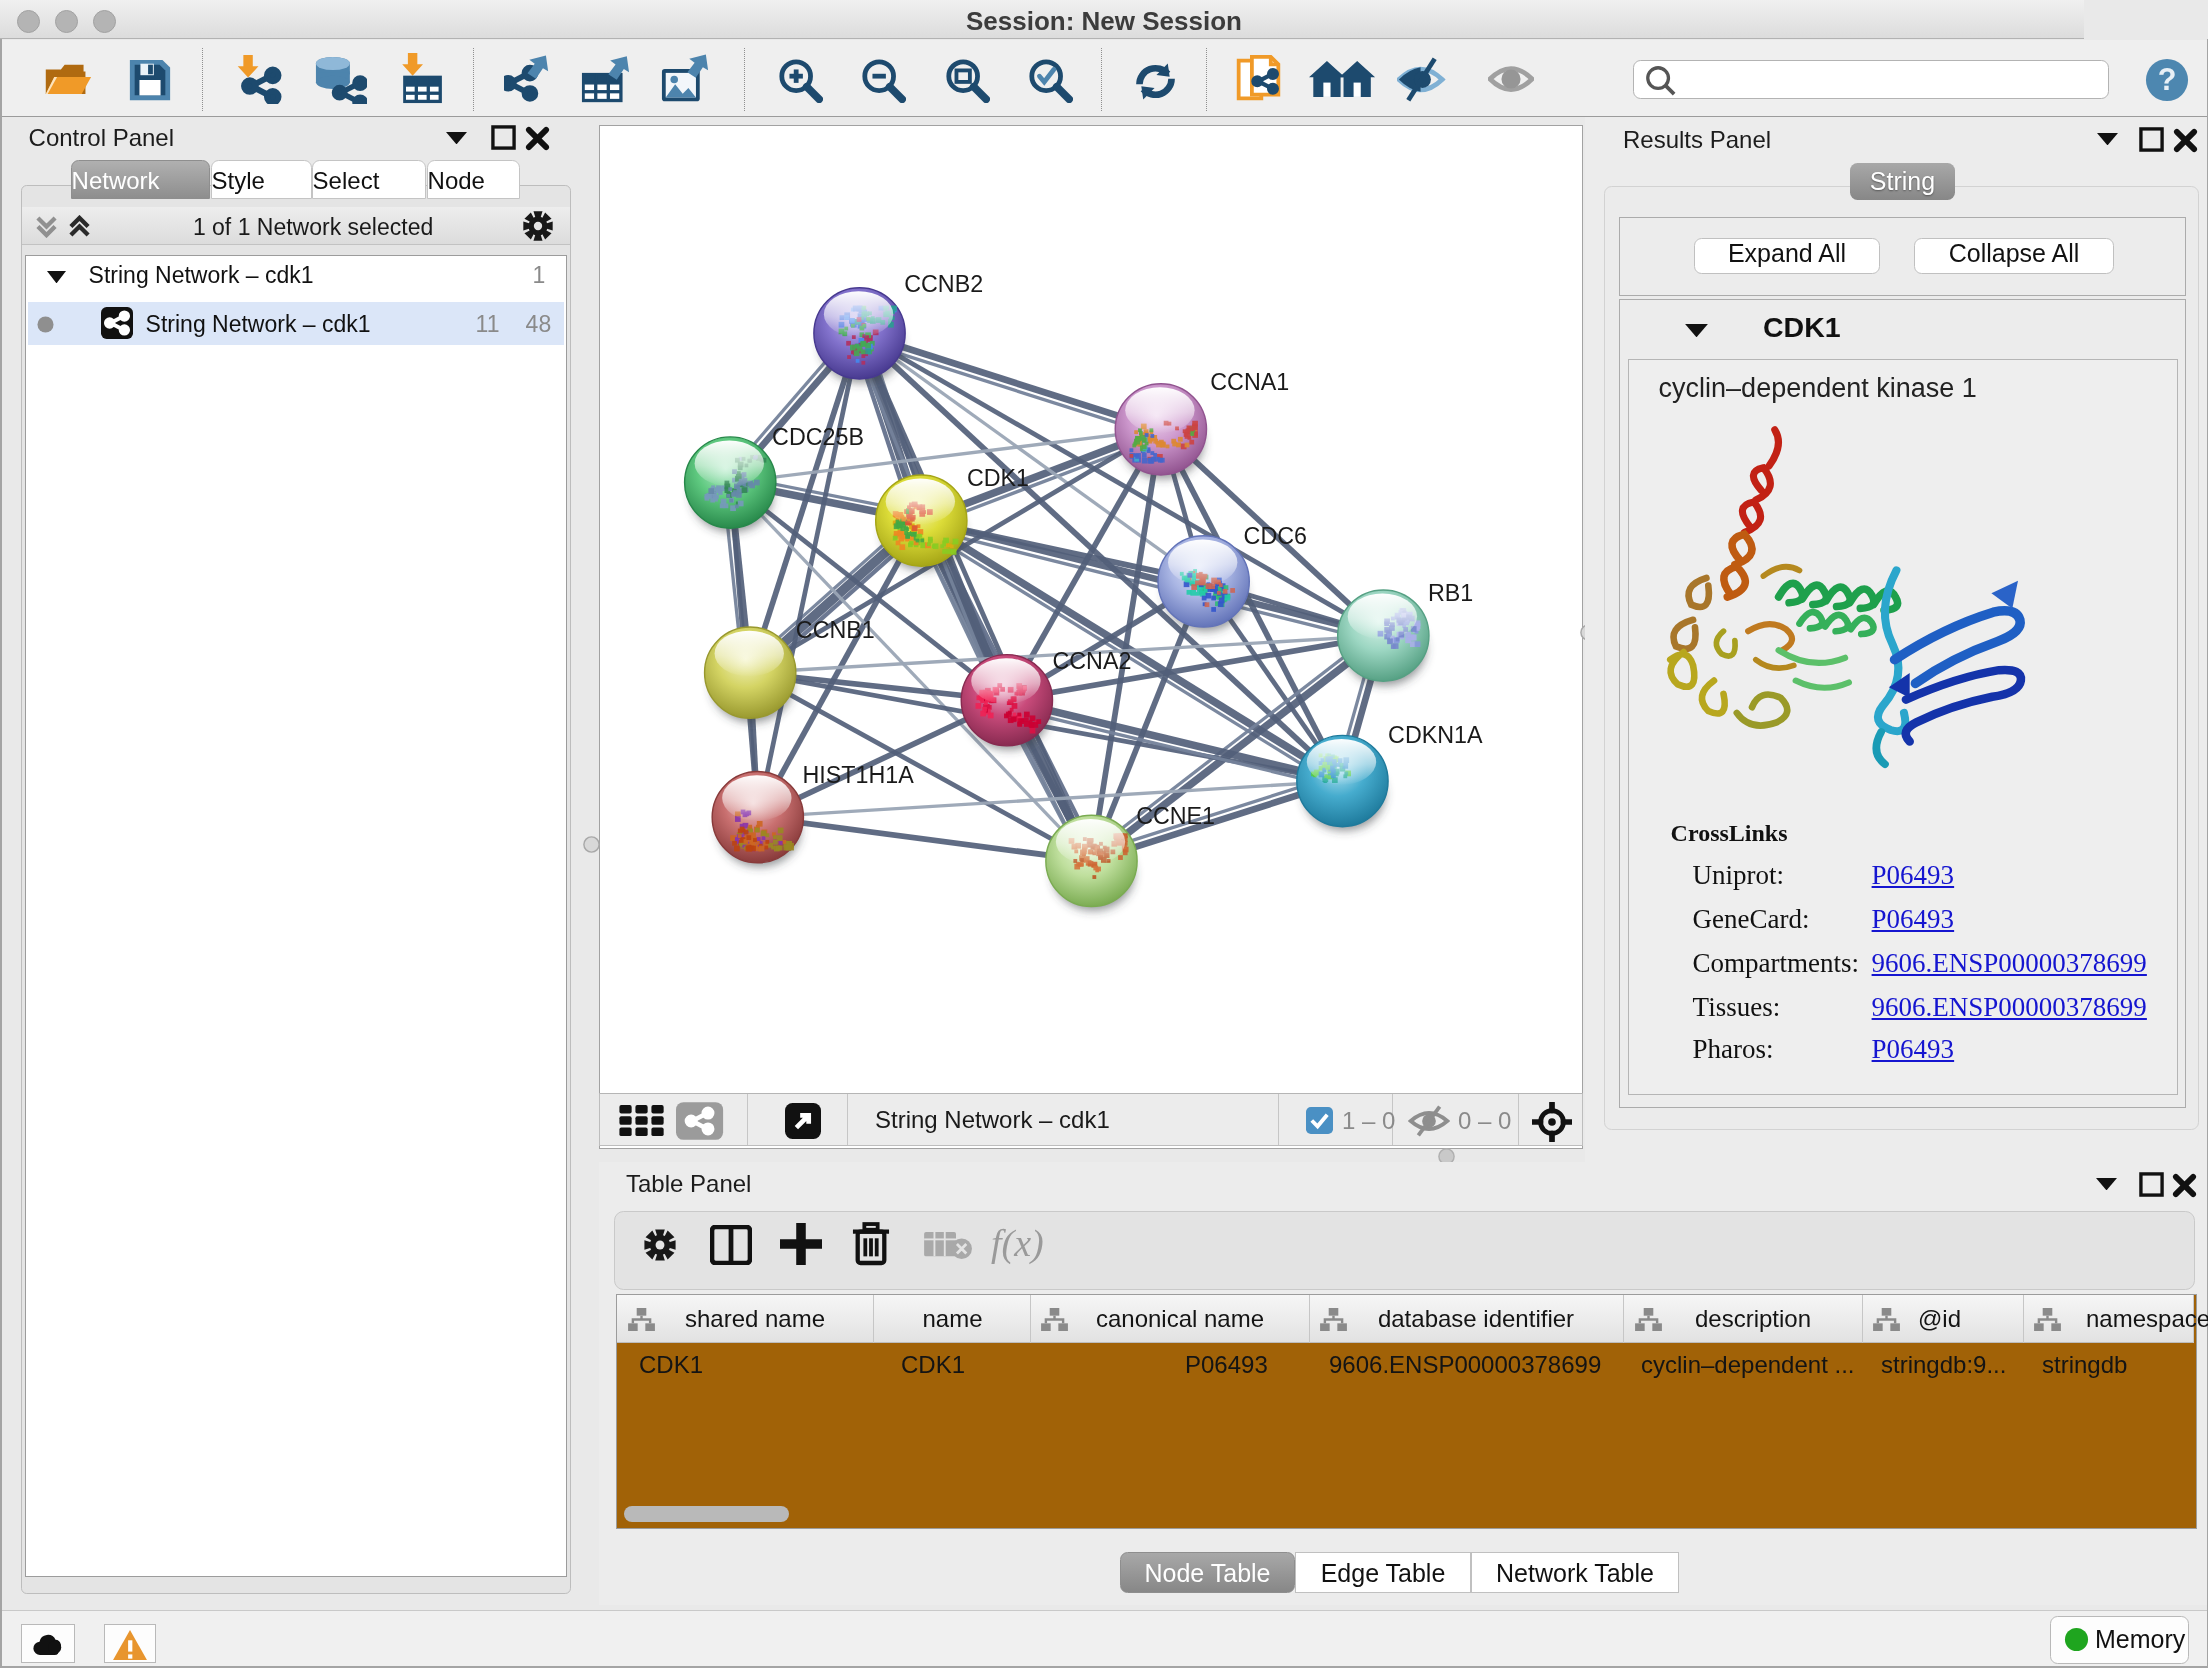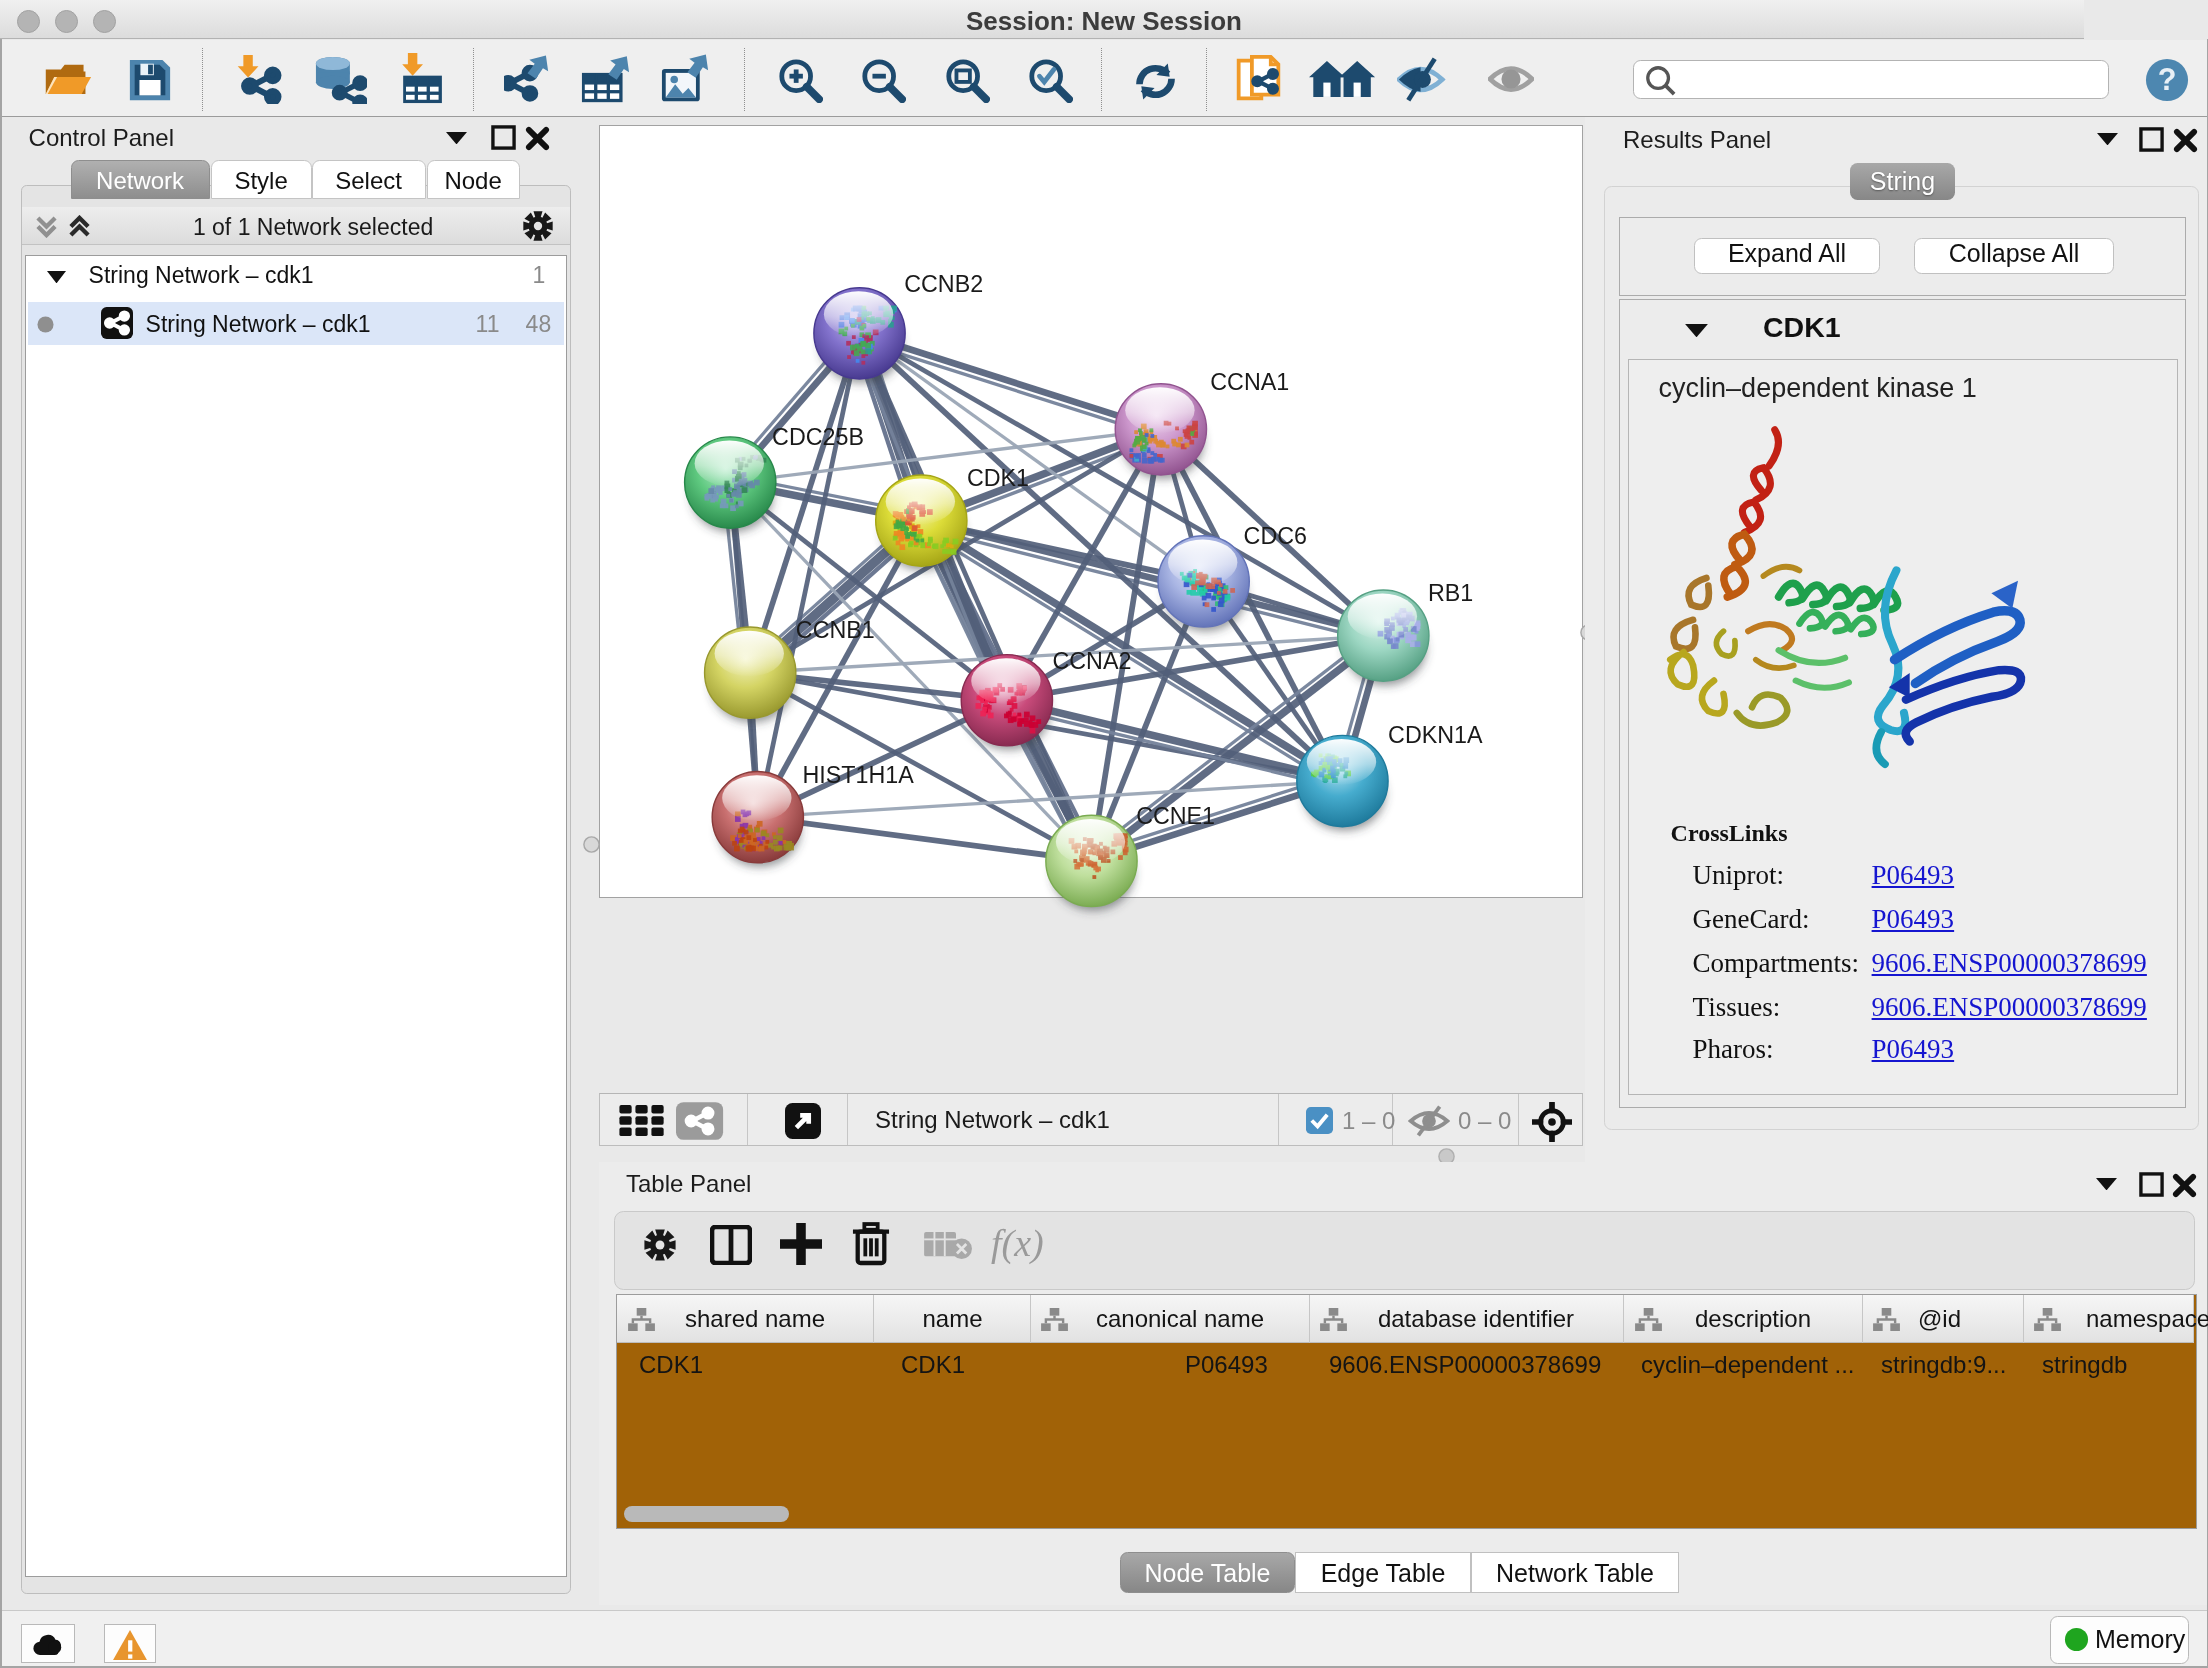--- a/index.html
+++ b/index.html
@@ -15,33 +15,33 @@
 
 .toolbar{position:absolute;left:0;top:40px;width:2208px;height:77px;
   background:#efefef;border-bottom:1.9px solid #9b9b9b}
 .tsep{position:absolute;top:7.6px;height:63px;width:0;border-left:1.9px dotted #8f8f8f}
 .searchbox{position:absolute;left:1633px;top:20px;width:476px;height:39px;background:#fff;
   border:1.9px solid #b3b3b3;border-radius:7.6px}
 
 .ptitle{font-size:24px;color:#1c1c1c}
 
 .cpanel{position:absolute;left:7.6px;top:117px;width:574px;height:1486px;background:#e9e9e9}
-.tab{position:absolute;top:0;height:39px;line-height:39px;text-align:center;font-size:24px;
+.tab{position:absolute;top:0;height:39px;line-height:39px;text-align:left;font-size:24px;
   background:#fff;border:1px solid #c4c4c4;color:#111;border-radius:7.6px 7.6px 0 0}
 .tabsel{background:linear-gradient(#b0b0b0,#8e8e8e);color:#fff;border-color:#8e8e8e}
 .cbox{position:absolute;left:13.3px;top:68px;width:550px;height:1409px;background:#e4e4e4;
   border:1px solid #bdbdbd;border-radius:5.7px}
 .selbar{position:absolute;left:14.3px;top:90px;width:548px;height:38px;
   background:linear-gradient(#ededed,#dcdcdc);border-bottom:1px solid #c2c2c2;font-size:23px;color:#1a1a1a}
 .netlist{position:absolute;left:17px;top:138px;width:542px;height:1322px;background:#fff;
   border:1.9px solid #9c9c9c}
 .nrow{position:absolute;left:0;width:538px;height:45px;font-size:23px;color:#111}
 .rowsel{background:#dbe6f8}
 
-.canvas{position:absolute;left:599px;top:125px;width:984px;height:773px;background:#fff;
+.canvas{position:absolute;left:599px;top:125px;width:984px;height:1024px;background:#fff;
   border:1px solid #a2a2a2}
 .cbar{position:absolute;left:599px;top:1093px;width:984px;height:53px;background:#ececec;
   border:1px solid #bdbdbd;border-top:1px solid #b5b5b5}
 .cbsep{position:absolute;top:0px;height:51px;width:0;border-left:1px solid #c6c6c6}
 
 .rpanel{position:absolute;left:1585px;top:117px;width:624px;height:1045px;background:#ececec}
 .rbig{position:absolute;left:19px;top:69px;width:595px;height:944px;background:#ebebeb;
   border:1px solid #d2d2d2;border-radius:7.6px}
 .stringtab{position:absolute;left:265px;top:46px;width:105px;height:37px;line-height:37px;
   background:linear-gradient(#a8a8a8,#878787);border-radius:7.6px;color:#fff;font-size:25px;

